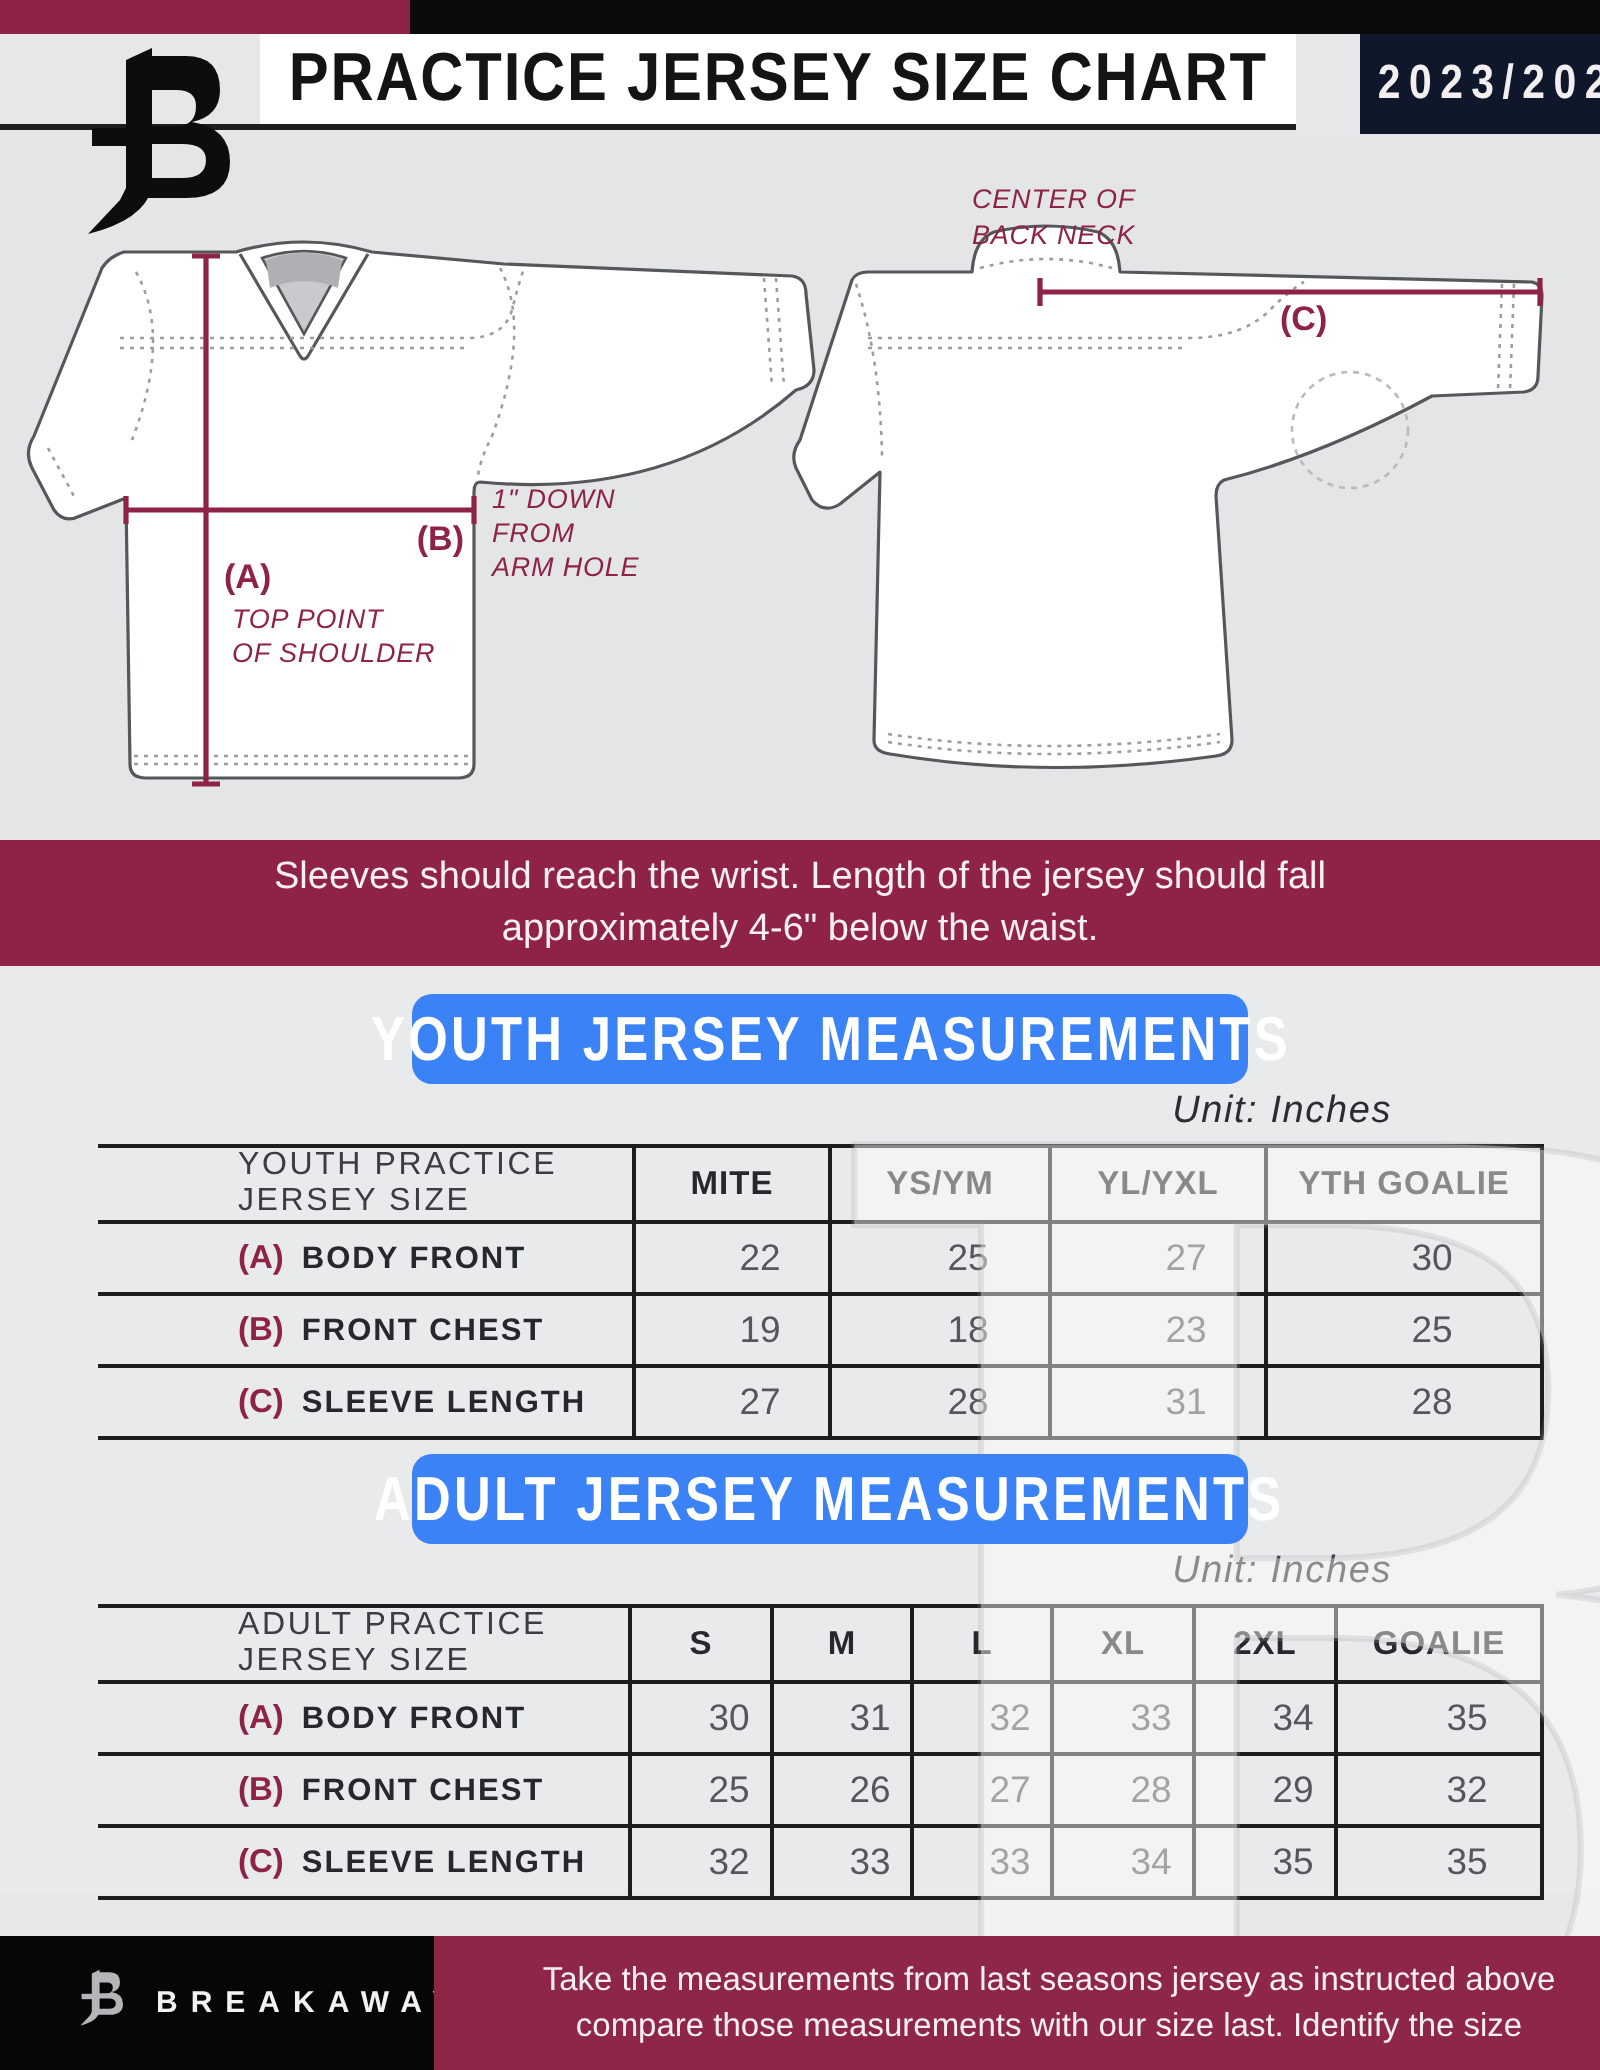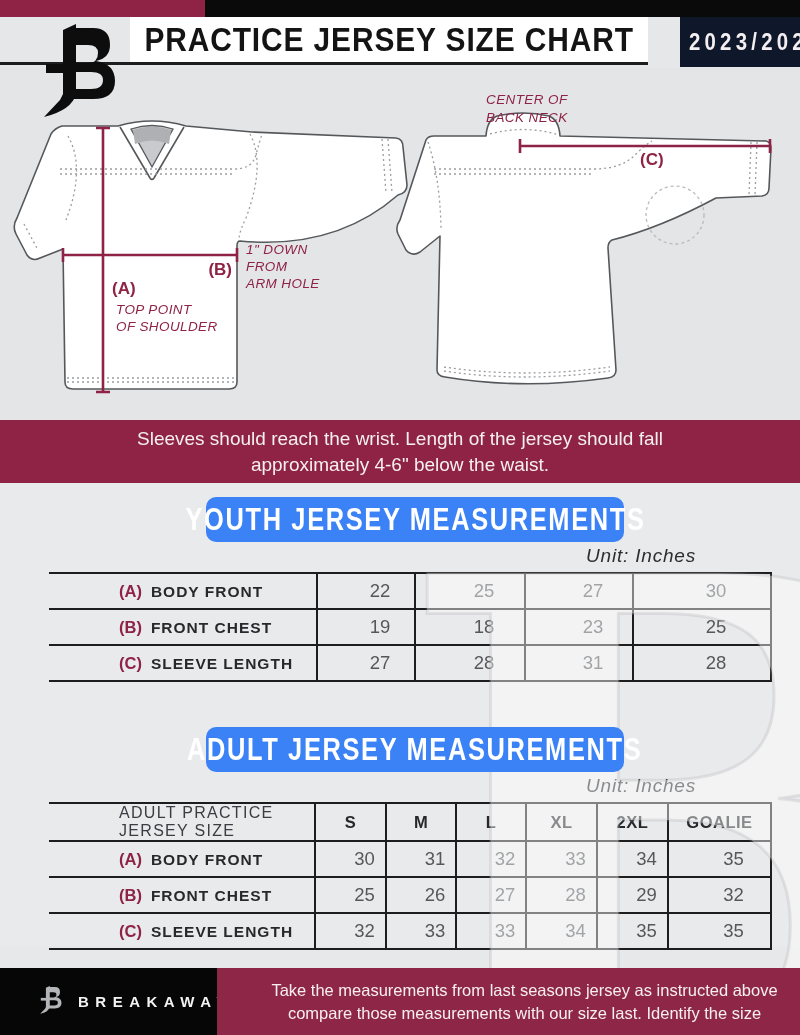--- a/index.html
+++ b/index.html
@@ -200,20 +200,27 @@
 
   <table class="size tbl-youth">
     <colgroup>
         <col style="width:268px">
         <col style="width:98px">
         <col style="width:110px">
         <col style="width:108px">
         <col style="width:138px">
       </colgroup>
     <tbody>
+        <tr>
+      <td class="rowhead-title">YOUTH PRACTICE JERSEY SIZE</td>
+      <td class="colhead">MITE</td>
+      <td class="colhead">YS/YM</td>
+      <td class="colhead">YL/YXL</td>
+      <td class="colhead">YTH GOALIE</td>
+    </tr>
     <tr>
       <td class="rowlabel"><b>(A)</b><span>BODY FRONT</span></td>
       <td class="val">22</td>
       <td class="val">25</td>
       <td class="val">27</td>
       <td class="val">30</td>
     </tr>
     <tr>
       <td class="rowlabel"><b>(B)</b><span>FRONT CHEST</span></td>
       <td class="val">19</td>

